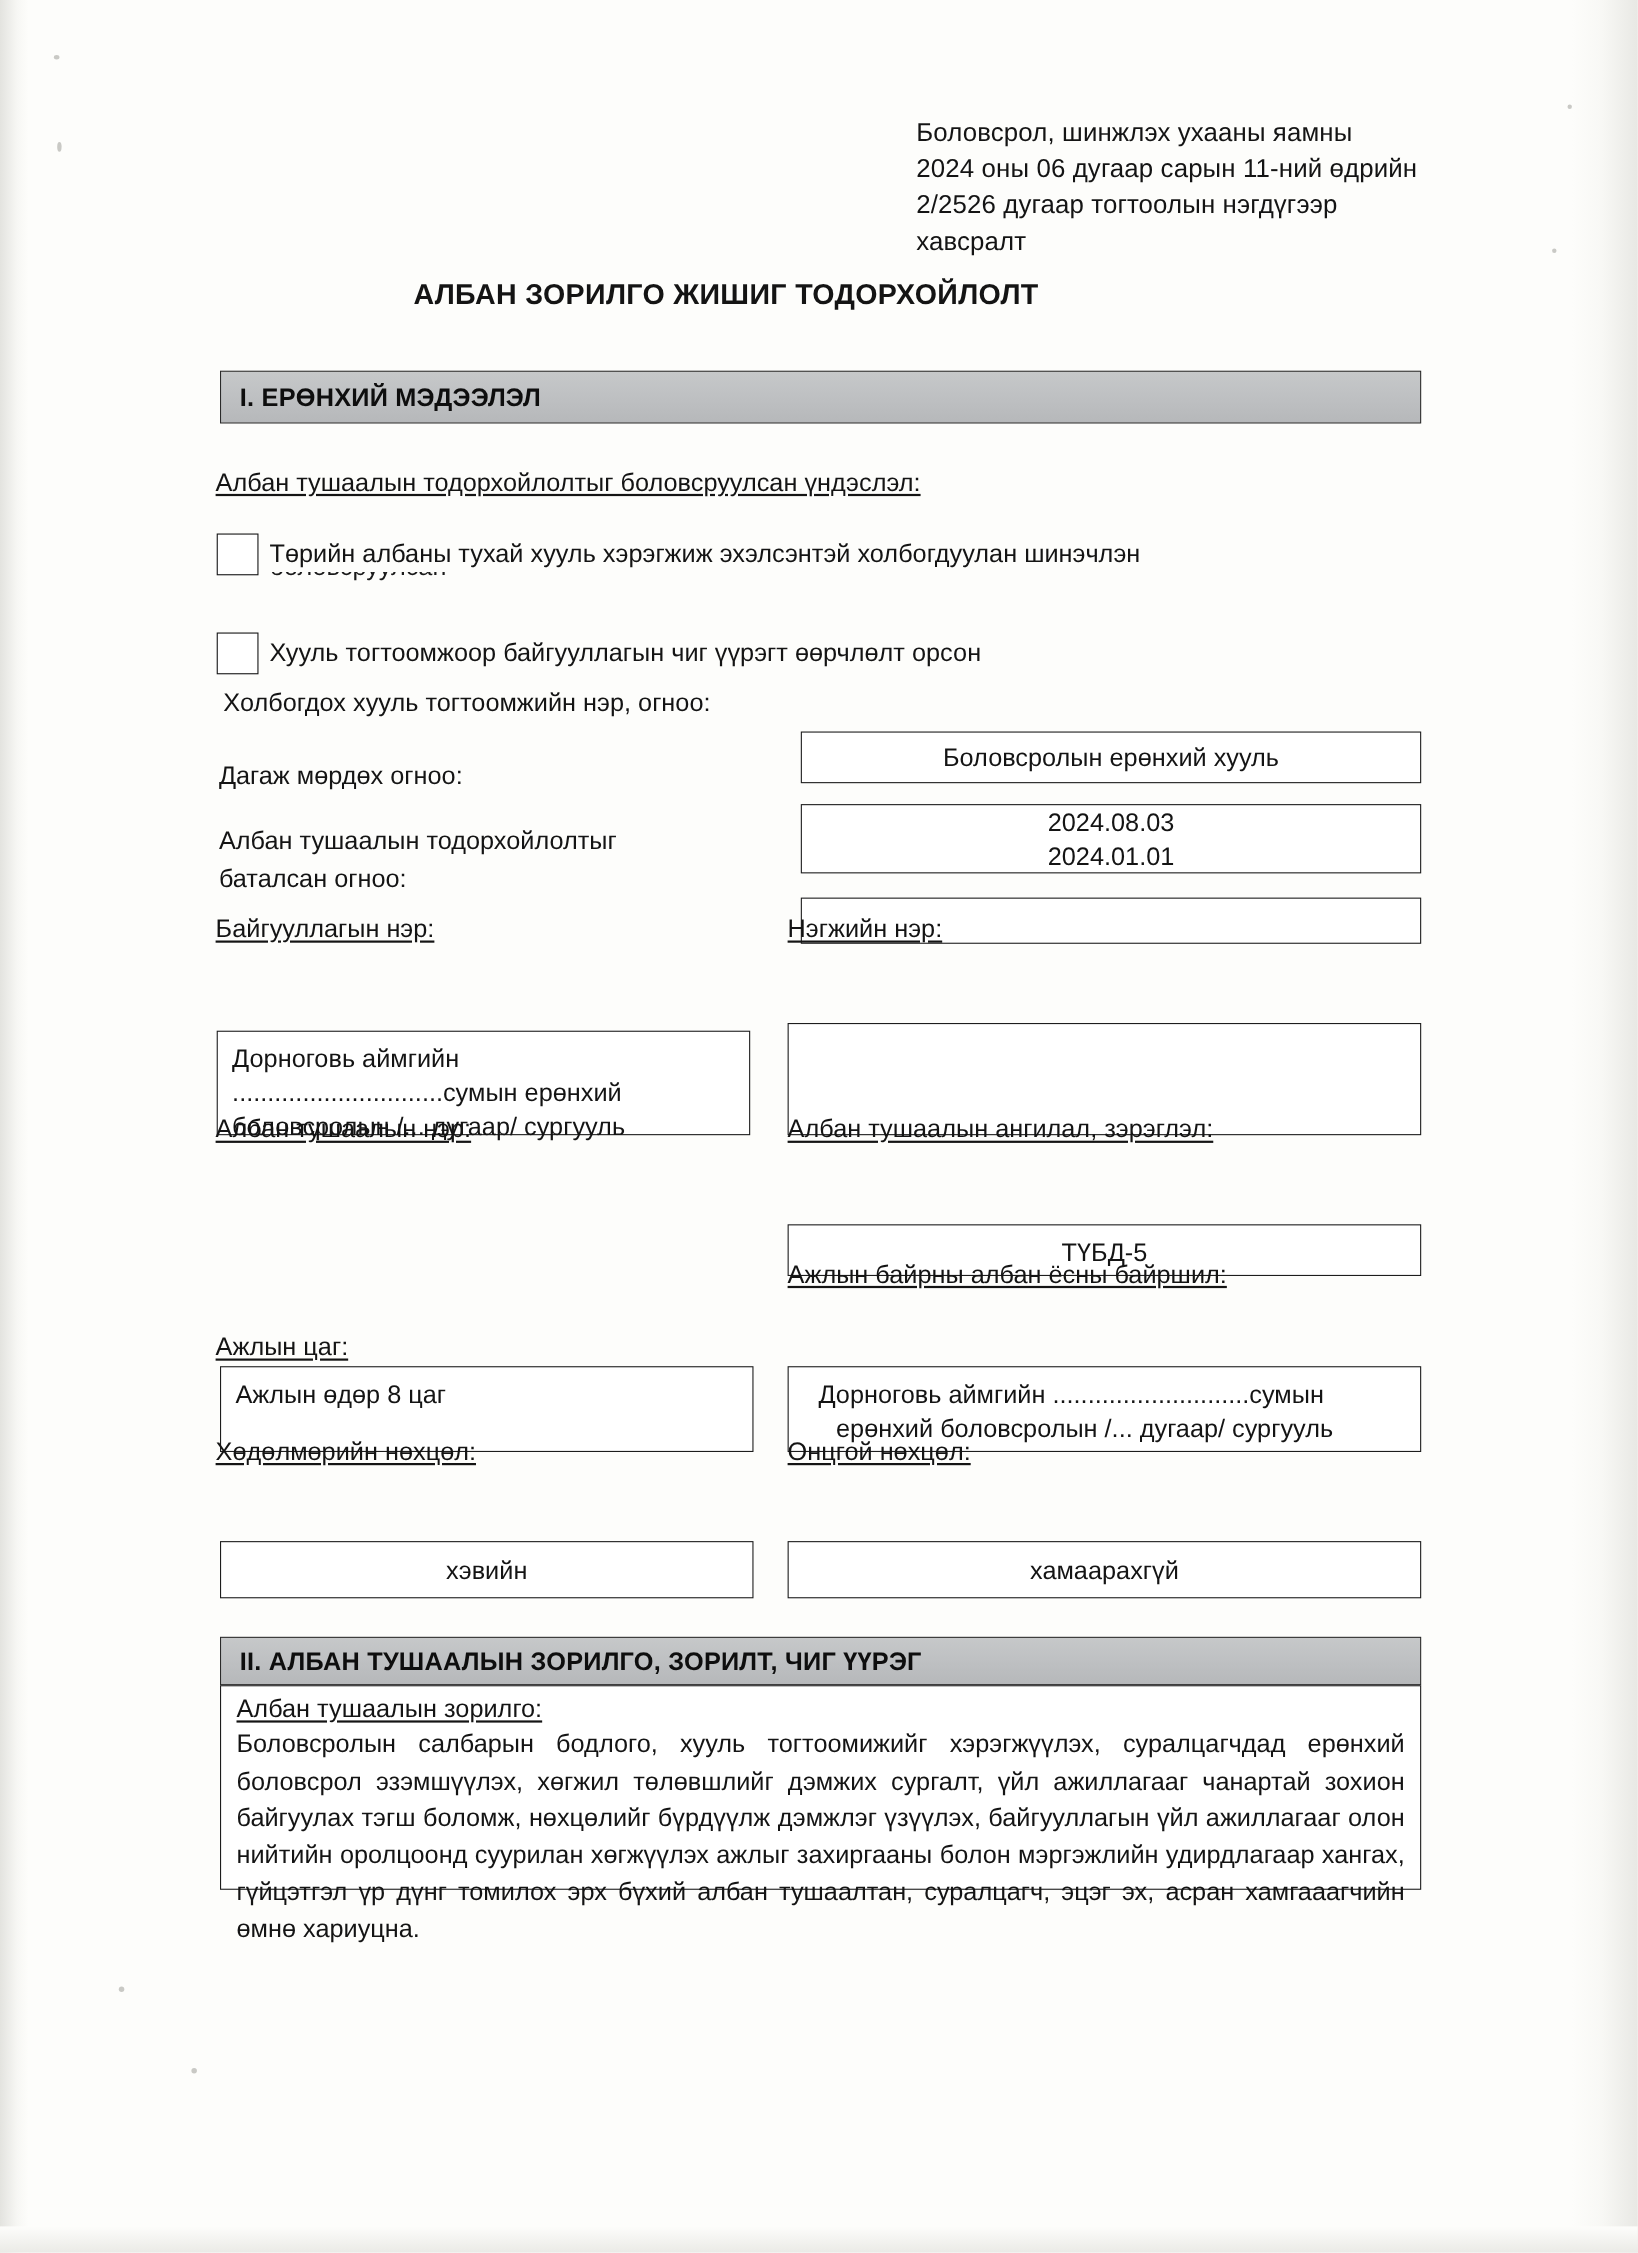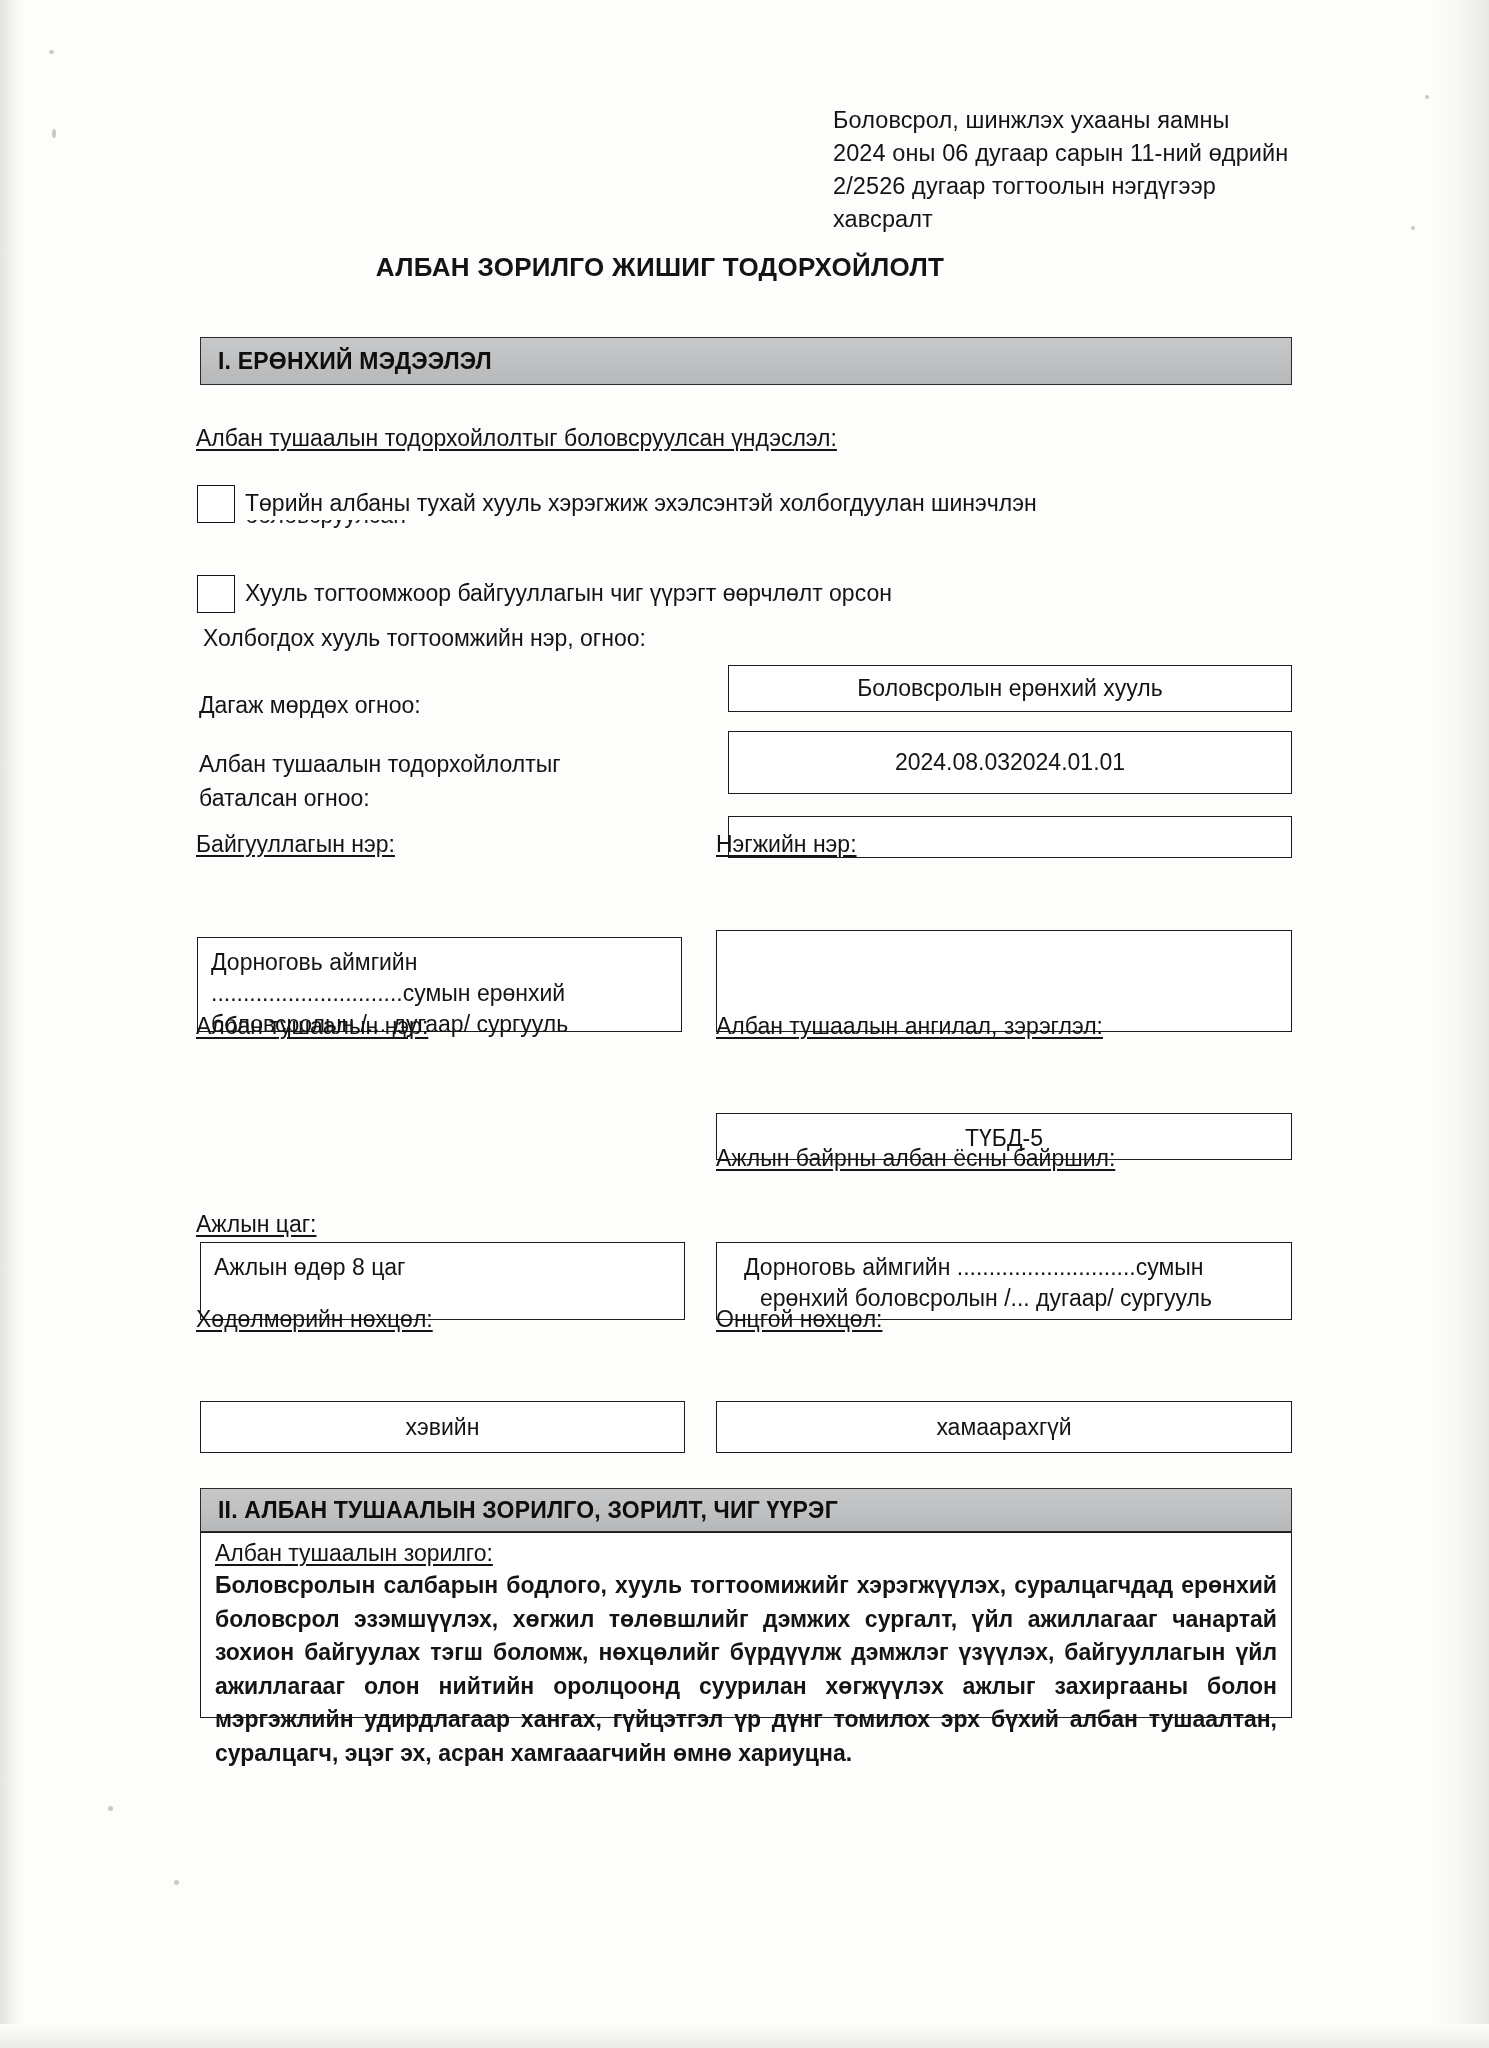--- a/index.html
+++ b/index.html
@@ -110,21 +110,21 @@
     margin-top: 44px;
   }
   .box.center {
     display: flex;
     align-items: center;
     justify-content: center;
     text-align: center;
   }
   .box.center-multi {
     display: flex;
-    flex-direction: row;
+    flex-direction: column;
     align-items: center;
     justify-content: center;
     text-align: center;
   }
   .box.pad {
     padding: 9px 13px;
   }
 
   
   .cbox {
@@ -169,21 +169,20 @@
     text-underline-offset: 3px;
     display: block;
     margin-bottom: 2px;
   }
   .purpose-text {
     font-size: 23px;
     line-height: 33.5px;
     text-align: justify;
     text-justify: inter-word;
     display: block;
-    font-weight: bold;
   }
 
   .dots { letter-spacing: 0px; }
 </style>
 </head>
 <body>
 
 <div class="page">
   <div class="scan-edge-left"></div>
   <div class="scan-edge-right"></div>

